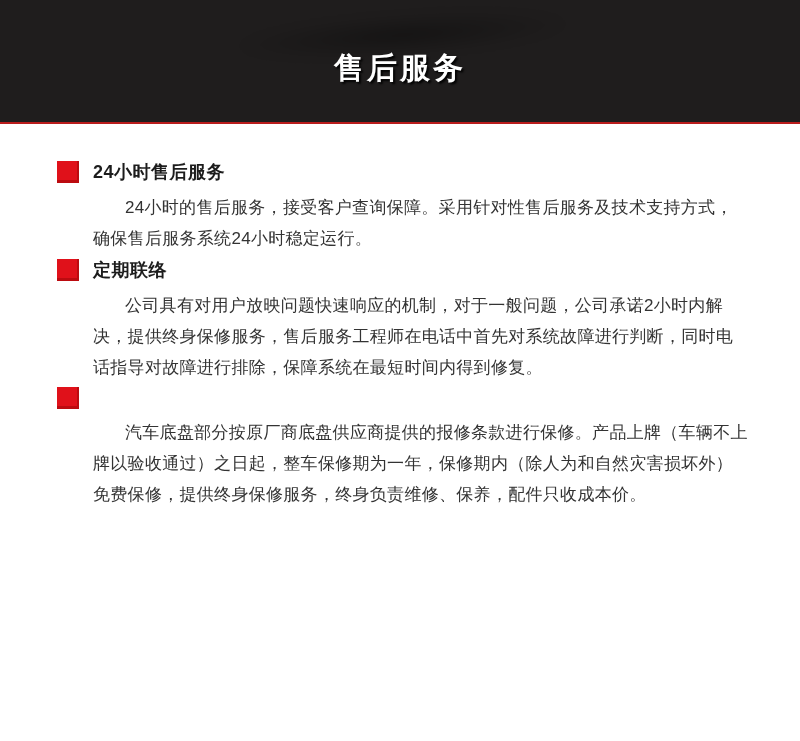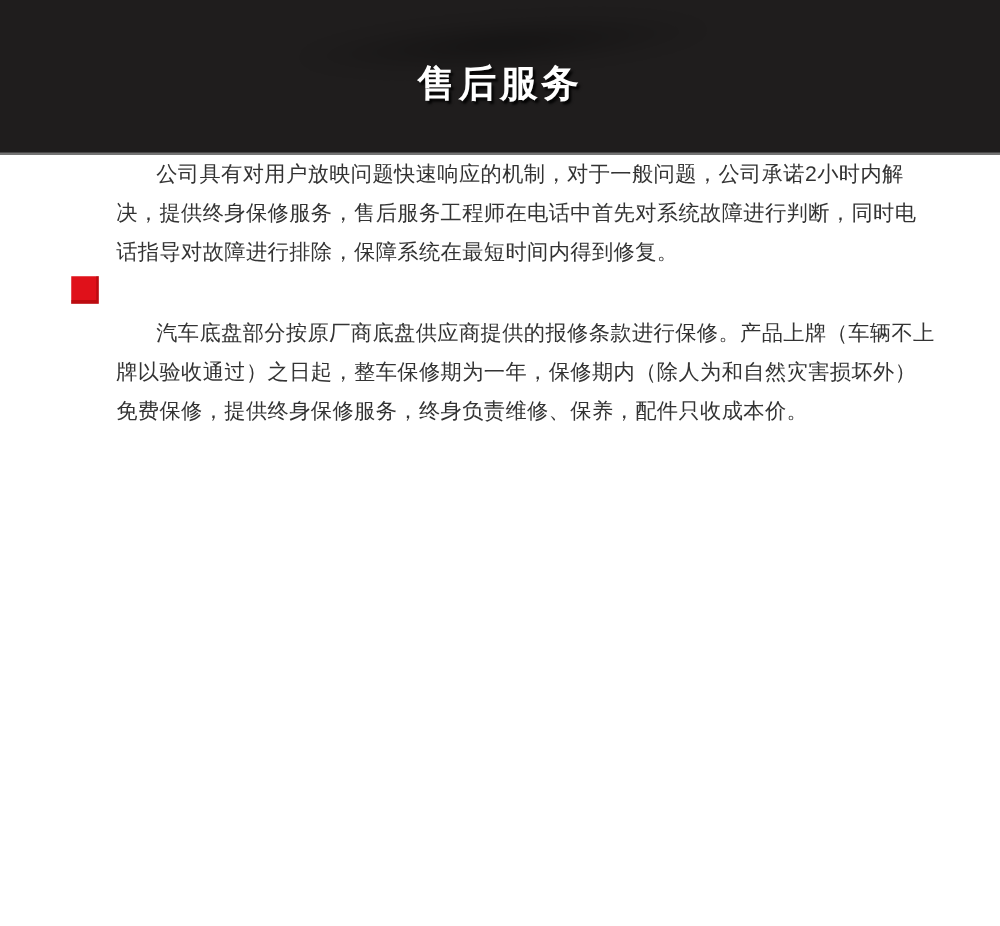--- a/index.html
+++ b/index.html
@@ -12,21 +12,21 @@
     width: 800px;
     min-height: 741px;
     background: #ffffff;
     overflow: hidden;
   }
   
   .banner {
     position: relative;
     height: 122px;
     background: #1f1d1d;
-    border-bottom: 2px solid #737373;
+    border-bottom: 2px solid #b91c1c;
   }
   .watermark {
     position: absolute;
     left: 235px;
     top: 14px;
     width: 335px;
     height: 42px;
     background: radial-gradient(ellipse at center, rgba(0,0,0,0.55) 0%, rgba(0,0,0,0.0) 70%);
     filter: blur(5px);
     transform: rotate(-4deg);
@@ -88,22 +88,35 @@
 
 <div class="page">
 
   <header class="banner">
     <div class="watermark"></div>
     <h1 class="banner-title">售后服务</h1>
   </header>
 
   <main class="content">
 
+    <section class="section">
+      <div class="heading-row">
+        <span class="bullet"></span>
+        <h2 class="section-heading">24小时售后服务</h2>
+      </div>
+      <div class="section-body">
+        <p>24小时的售后服务，接受客户查询保障。采用针对性售后服务及技术支持方式，确保售后服务系统24小时稳定运行。</p>
+      </div>
+    </section>
 
     <section class="section">
+      <div class="heading-row">
+        <span class="bullet"></span>
+        <h2 class="section-heading">定期联络</h2>
+      </div>
     </section>
 
     <section class="section">
       <div class="section-body">
         <p>公司具有对用户放映问题快速响应的机制，对于一般问题，公司承诺2小时内解决，提供终身保修服务，售后服务工程师在电话中首先对系统故障进行判断，同时电话指导对故障进行排除，保障系统在最短时间内得到修复。</p>
       </div>
     </section>
 
     <section class="section">
       <div class="heading-row">

